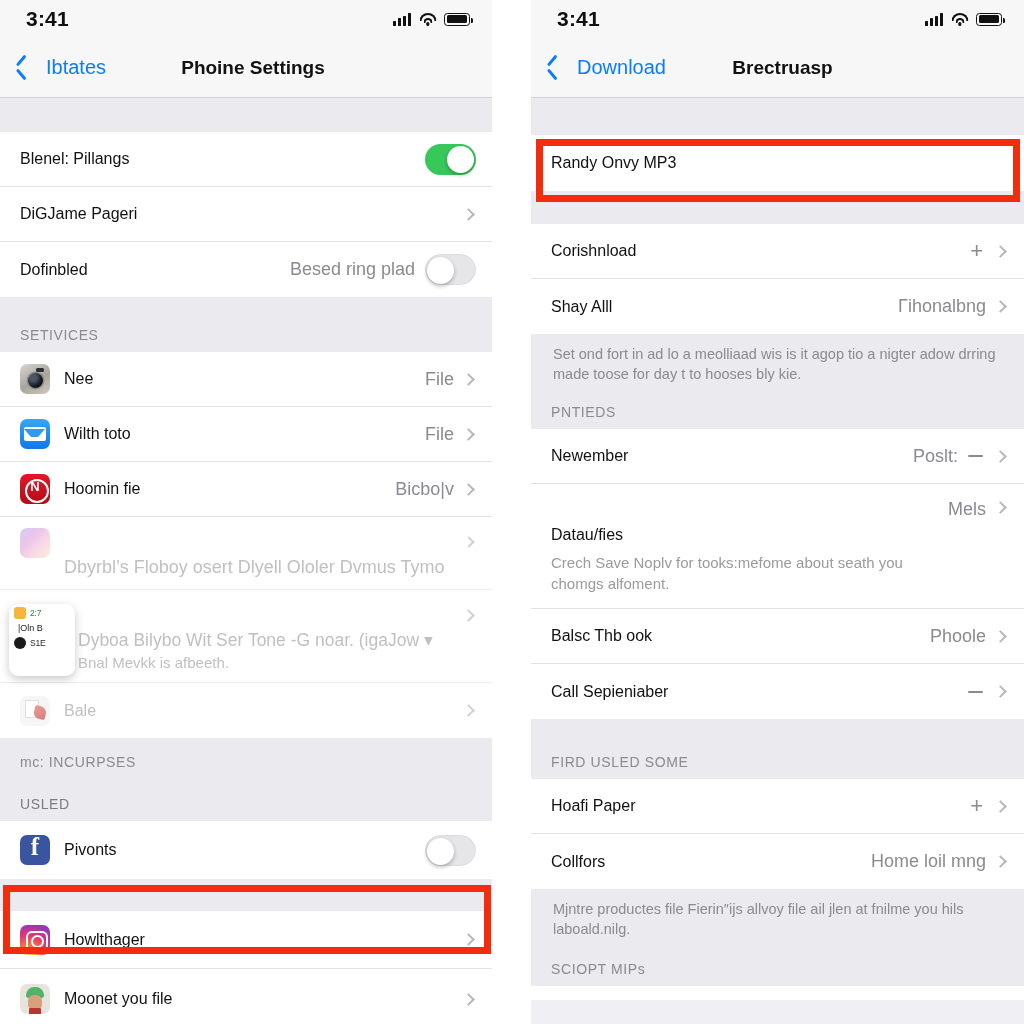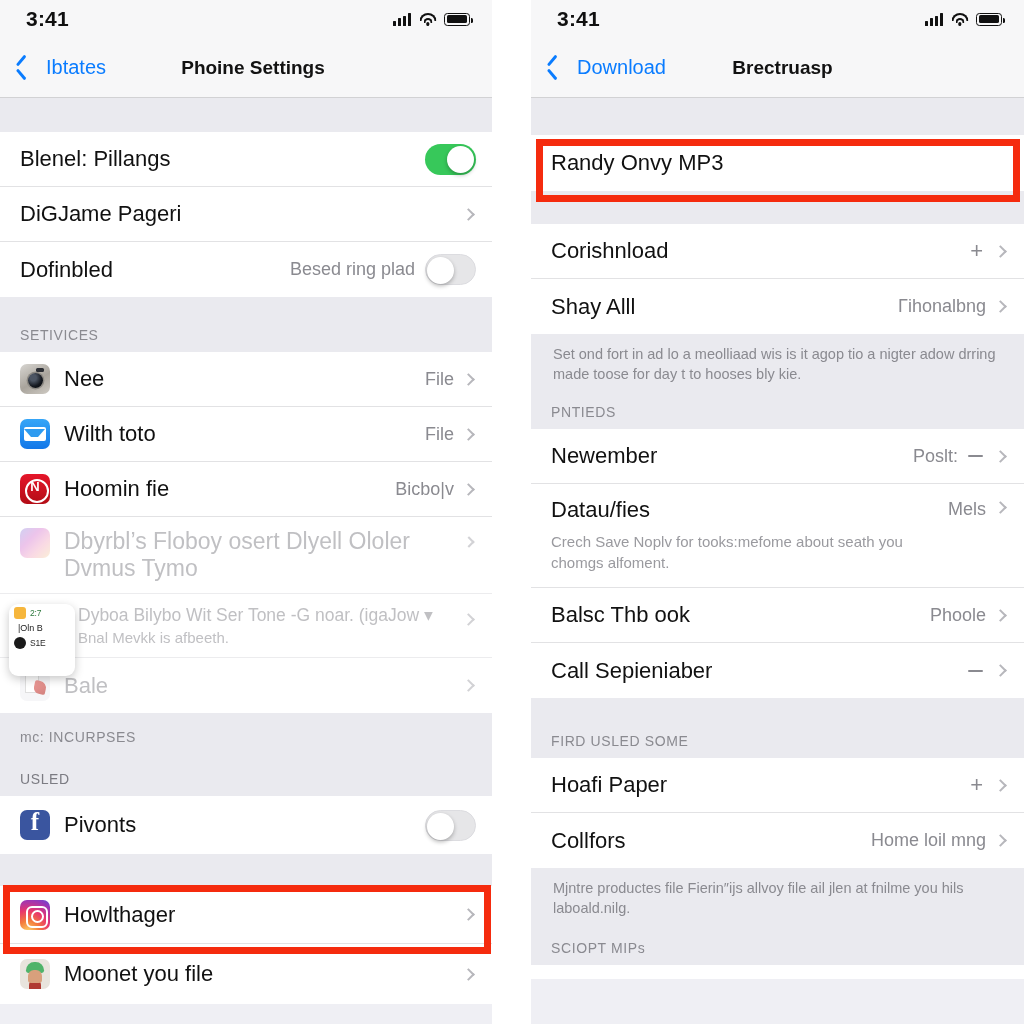--- a/index.html
+++ b/index.html
@@ -92,21 +92,21 @@
     min-height:55px; padding: 0 16px 0 20px;
     border-bottom: 1px solid #e2e2e4;
     background:#fff;
     position:relative;
   }
   .row:last-child { border-bottom:none;align-items:center; }
   .row-ico {
     width:30px; height:30px; border-radius:7px; flex:none;
     margin-right:14px; position:relative; overflow:hidden;
   }
-  .row-title { font-size:22px; color:#111; flex:1; }
+  .row-title { font-size:16px; color:#111; flex:1; }
   .row-title.dim { color:#9a9a9f; }
   .row-value { font-size:18px; color:#8a8a90; margin-right:10px; white-space:nowrap; }
   .row-sub { font-size:15px; color:#9a9a9f; }
   .plus {
     font-size:22px; color:#8a8a90; margin-right:13px; line-height:1;
   }
   .minus {
     display:inline-block; width:15px; height:2.4px; background:#8a8a90;
     margin-right:13px; border-radius:1px;
   }
@@ -123,21 +123,21 @@
   .toggle.off { background:#e6e6e8; border:1px solid #dcdce0; }
   .toggle .knob {
     position:absolute; top:2px; width:27px; height:27px; border-radius:50%;
     background:#fff; box-shadow:0 2px 4px rgba(0,0,0,.28);
   }
   .toggle.on  .knob { right:2px; }
   .toggle.off .knob { left:1px; }
 
   
   .row.two { align-items:flex-start; padding-top:11px; padding-bottom:11px; min-height:0; }
-  .row.two .stack { flex:1; }
+  .row.two .stack { flex:1;margin-top:29px; }
   .row.two .chev { margin-top:10px; }
 
   
   .redbox {
     position:absolute; border:7px solid #f52b0e; z-index:6; pointer-events:none;
   }
   #redbox-left  { left:3px;   top:885px; width:488px; height:69px; }
   #redbox-right { left:536px; top:139px; width:484px; height:63px; }
 
   
@@ -305,21 +305,21 @@
       </div>
       <div class="row">
         <span class="row-ico ico-red"></span>
         <div class="row-title">Hoomin fie</div>
         <div class="row-value blurline">Bicbo|v</div>
         <span class="chev"></span>
       </div>
       <div class="row two dimmed" style="min-height:58px">
         <span class="row-ico ico-music"></span>
         <div class="stack">
-          <div class="row-title dim" style="line-height:1.18;font-size:23px">Dbyrbl’s Floboy osert Dlyell Ololer Dvmus Tymo</div>
+          <div class="row-title dim" style="line-height:1.18;font-size:18px">Dbyrbl’s Floboy osert Dlyell Ololer Dvmus Tymo</div>
         </div>
         <span class="chev sm"></span>
       </div>
       <div class="row two dimmed" style="min-height:62px;padding-left:78px">
         <div class="stack">
           <div class="row-title dim" style="line-height:1.2;font-size:17.5px">Dyboa Bilybo Wit Ser Tone -G noar. (igaJow ▾</div>
           <div class="row-sub" style="margin-top:3px">Bnal Mevkk is afbeeth.</div>
         </div>
         <span class="chev"></span>
       </div>

